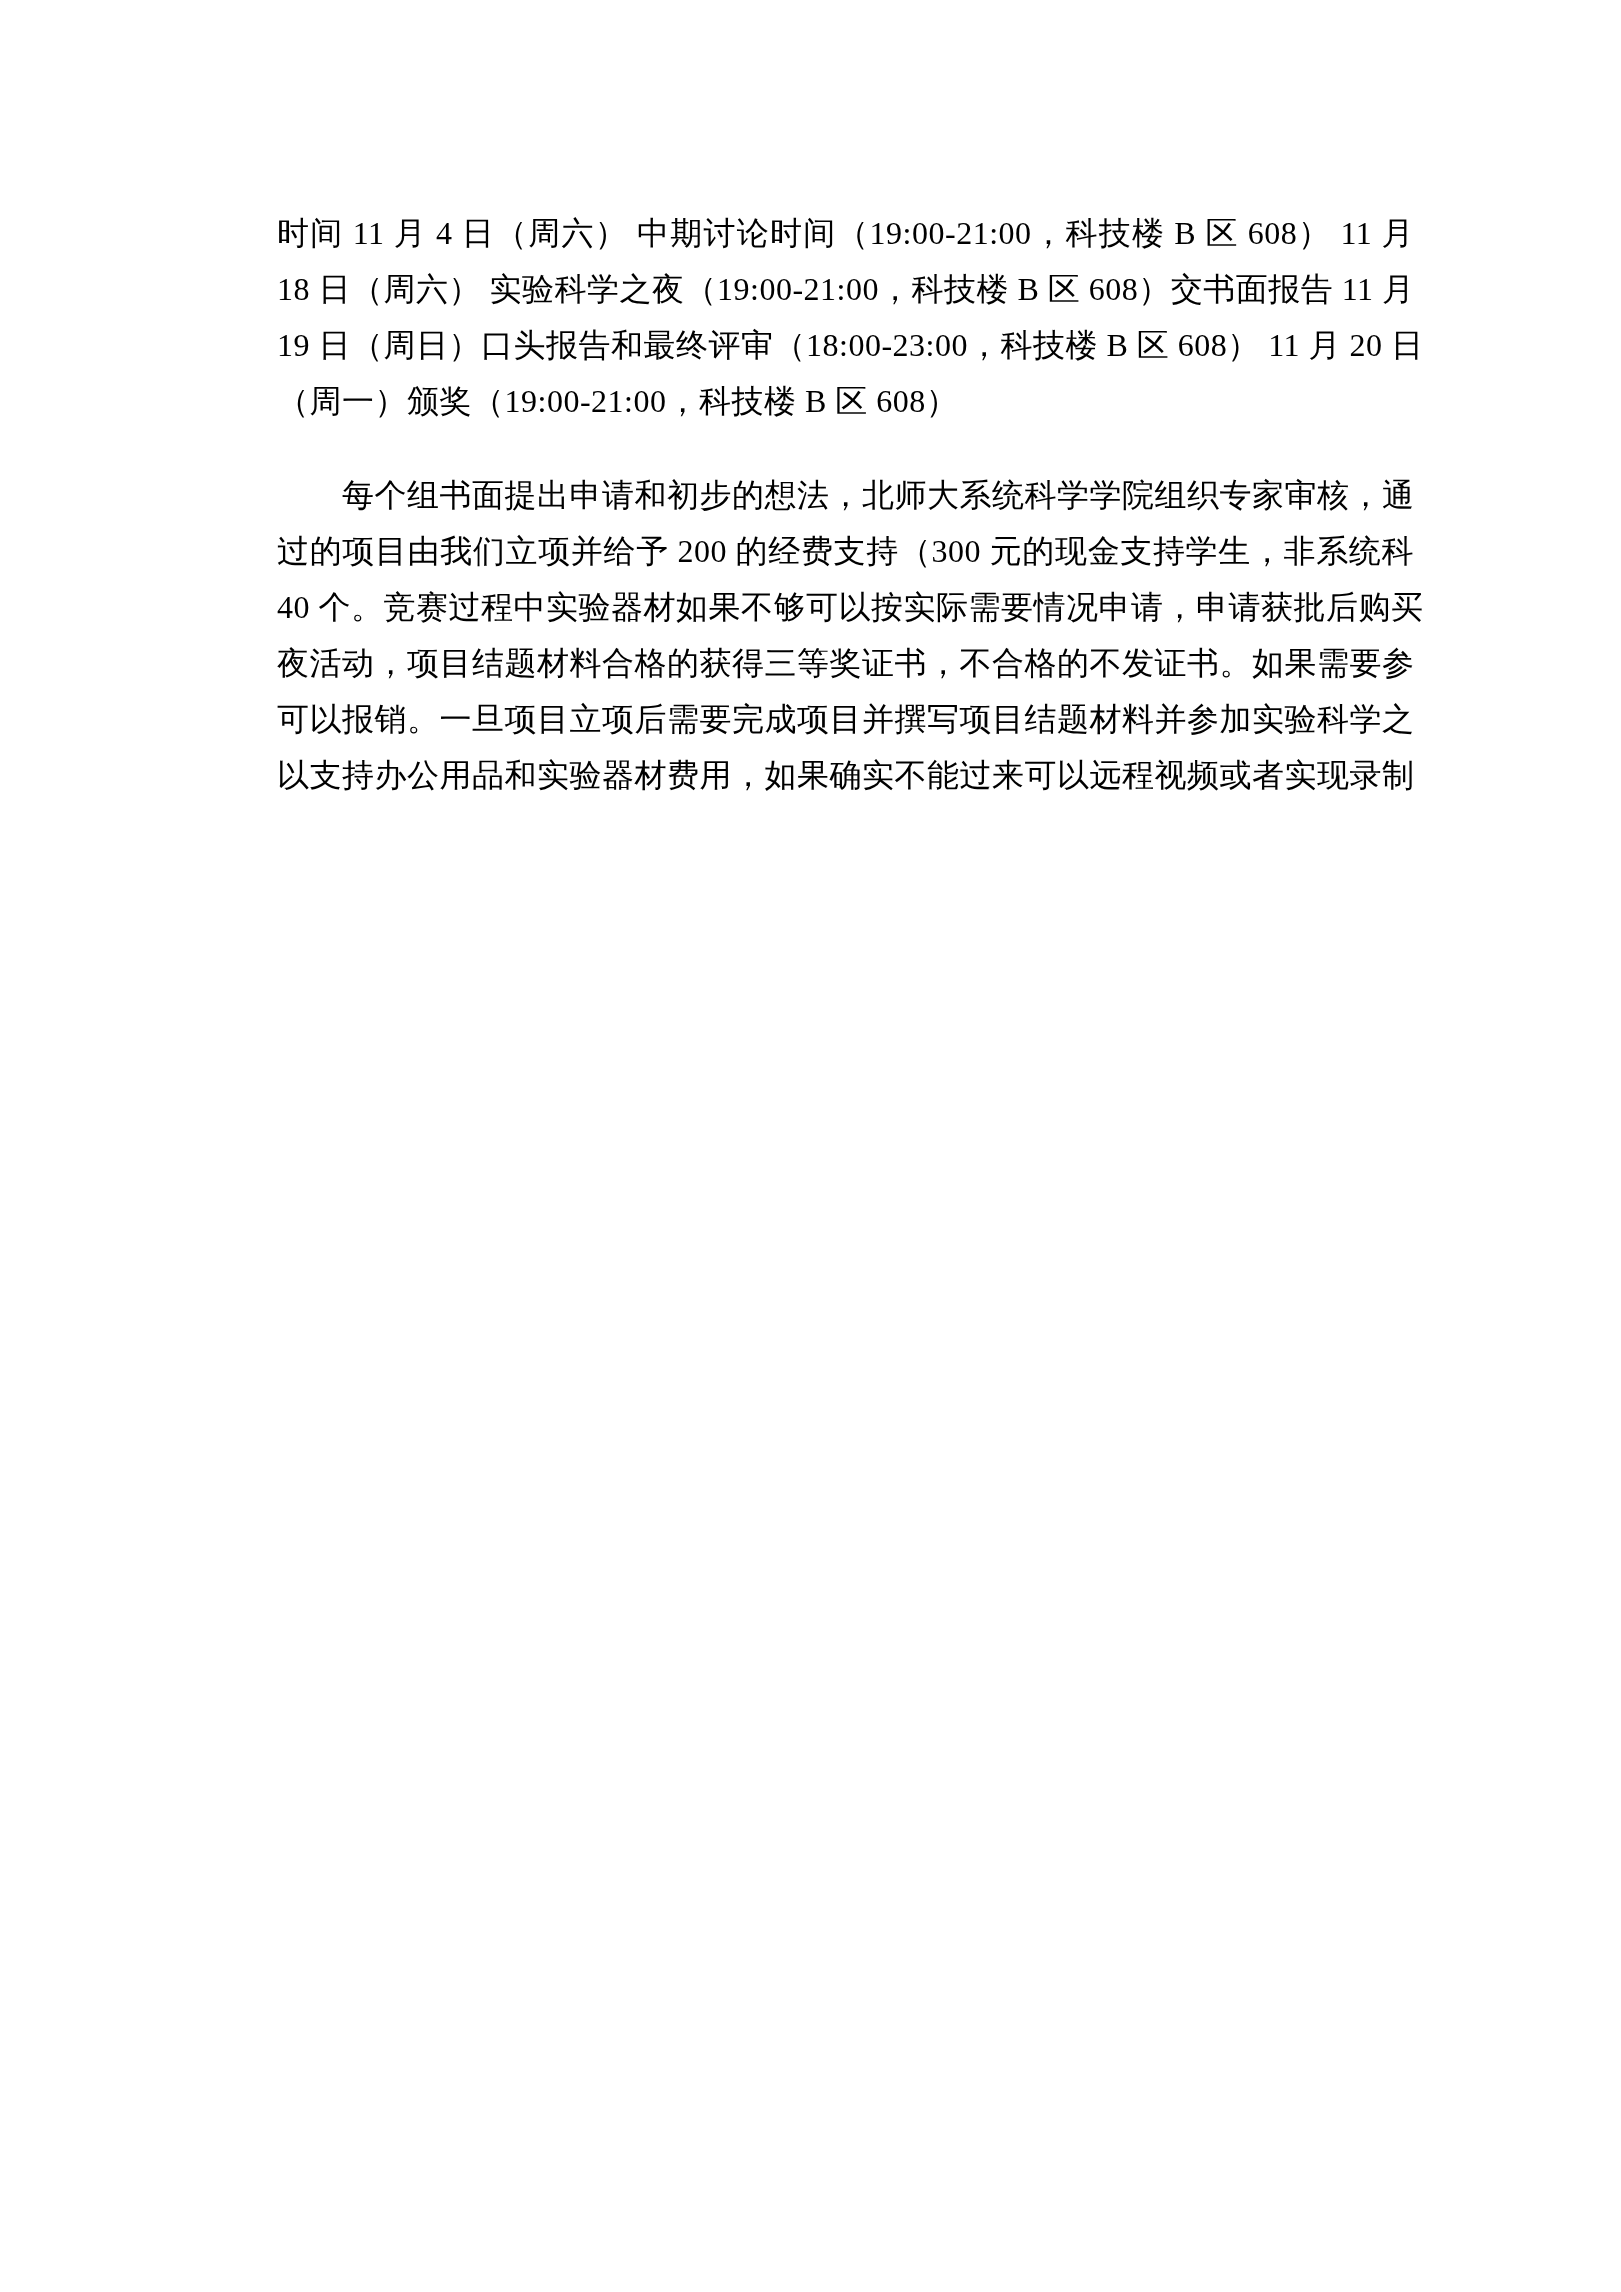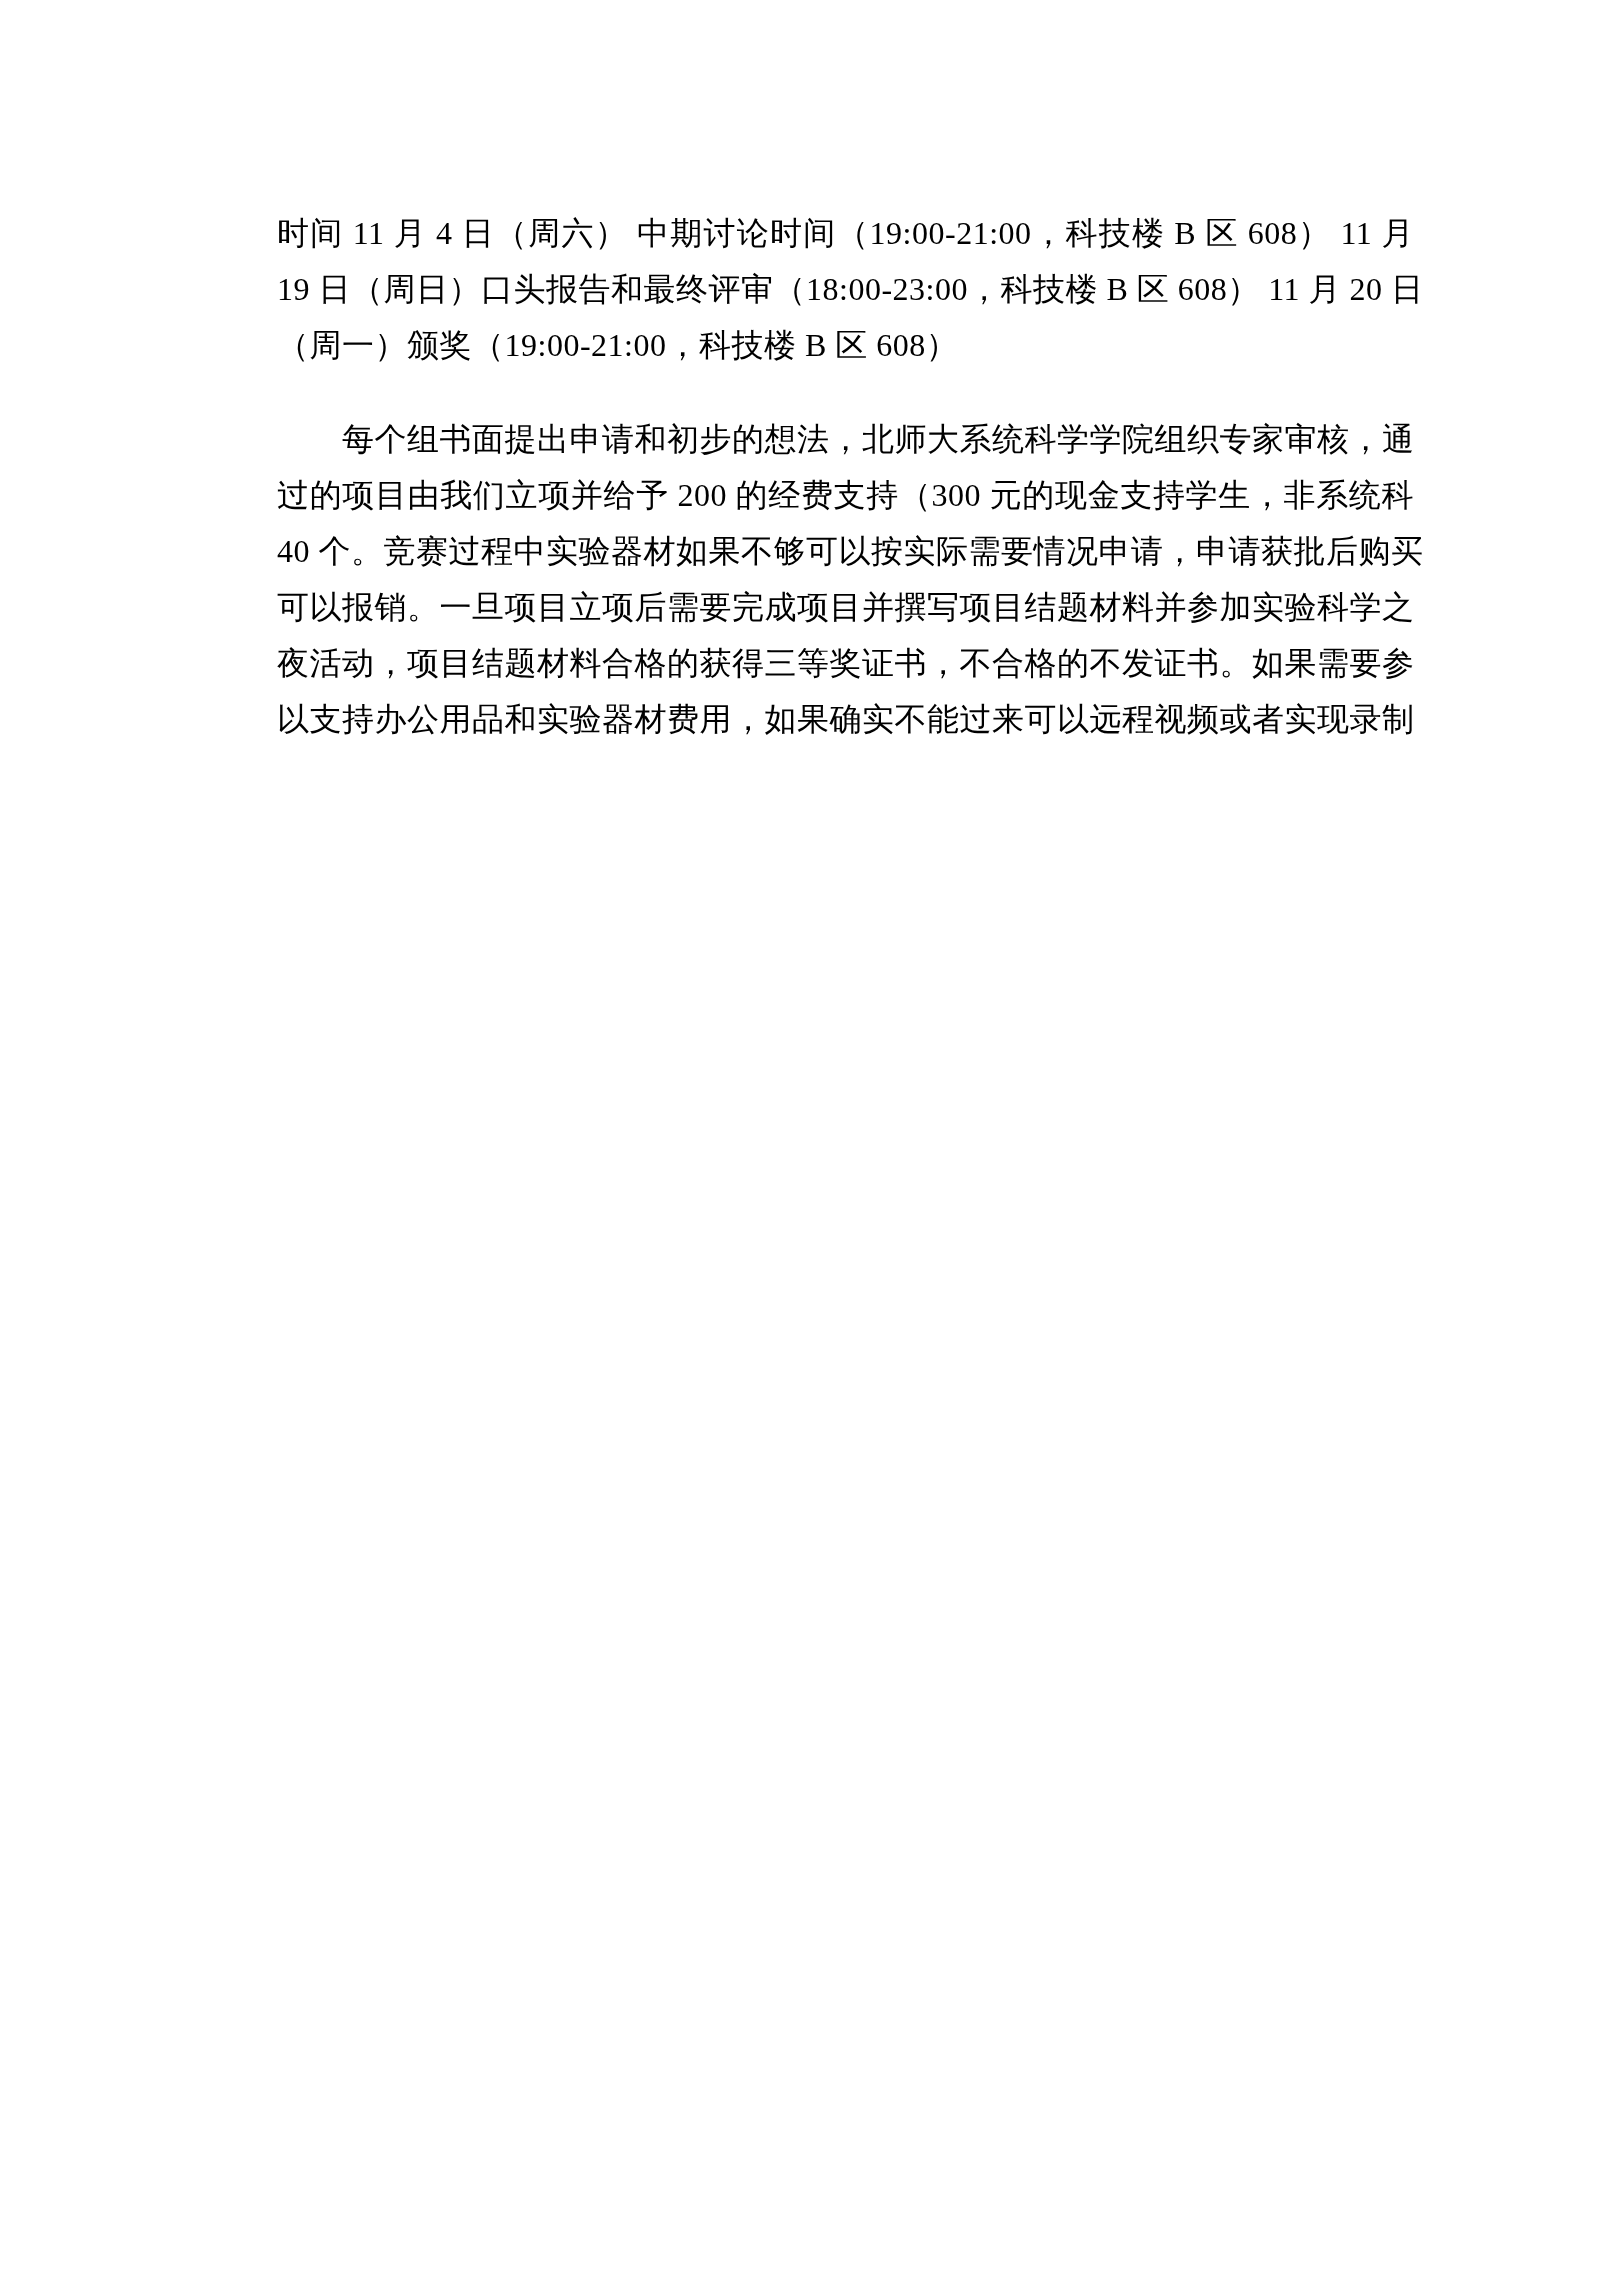--- a/index.html
+++ b/index.html
@@ -64,29 +64,30 @@
 </style>
 </head>
 <body>
 
 <div class="page">
 
   <div class="content">
 
   <div class="paragraph">
         <div class="line">时间 11 月 4 日（周六）  中期讨论时间（19:00-21:00，科技楼 B 区 608）  11 月</div>
+        <div class="line">18 日（周六）  实验科学之夜（19:00-21:00，科技楼 B 区 608）交书面报告 11 月</div>
         <div class="line">19 日（周日）口头报告和最终评审（18:00-23:00，科技楼 B 区 608）  11 月 20 日</div>
         <div class="line last">（周一）颁奖（19:00-21:00，科技楼 B 区 608）</div>
       </div>
       <div class="paragraph">
         <div class="line indent">每个组书面提出申请和初步的想法，北师大系统科学学院组织专家审核，通</div>
         <div class="line">过的项目由我们立项并给予 200 的经费支持（300 元的现金支持学生，非系统科</div>
         <div class="line">40 个。竞赛过程中实验器材如果不够可以按实际需要情况申请，申请获批后购买</div>
+        <div class="line">夜活动，项目结题材料合格的获得三等奖证书，不合格的不发证书。如果需要参</div>
         <div class="line">可以报销。一旦项目立项后需要完成项目并撰写项目结题材料并参加实验科学之</div>
-        <div class="line">夜活动，项目结题材料合格的获得三等奖证书，不合格的不发证书。如果需要参</div>
         <div class="line">以支持办公用品和实验器材费用，如果确实不能过来可以远程视频或者实现录制</div>
       </div>
     </div>
 
   <div class="footer">
     <span>第</span>
     <b>13</b>
     <span>页</span><span class="gap"></span>
     <span>共</span>
     <b>13</b>

